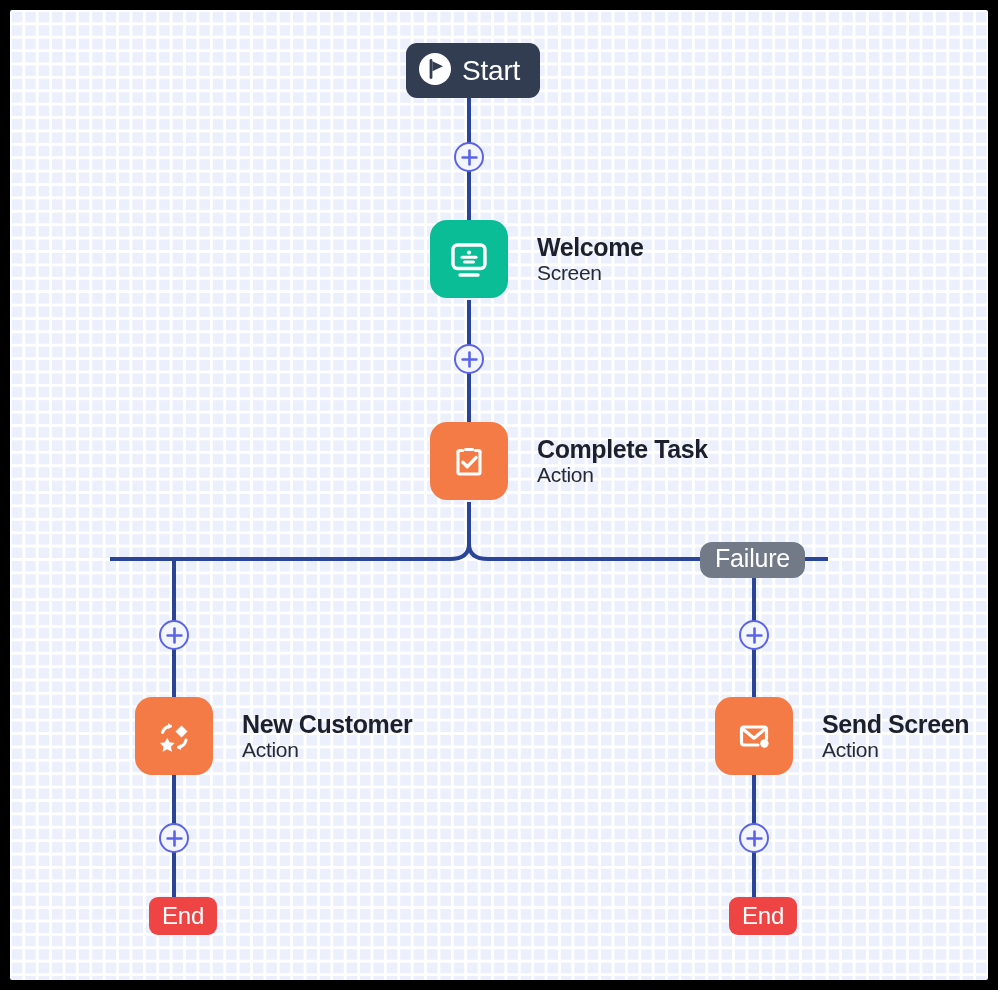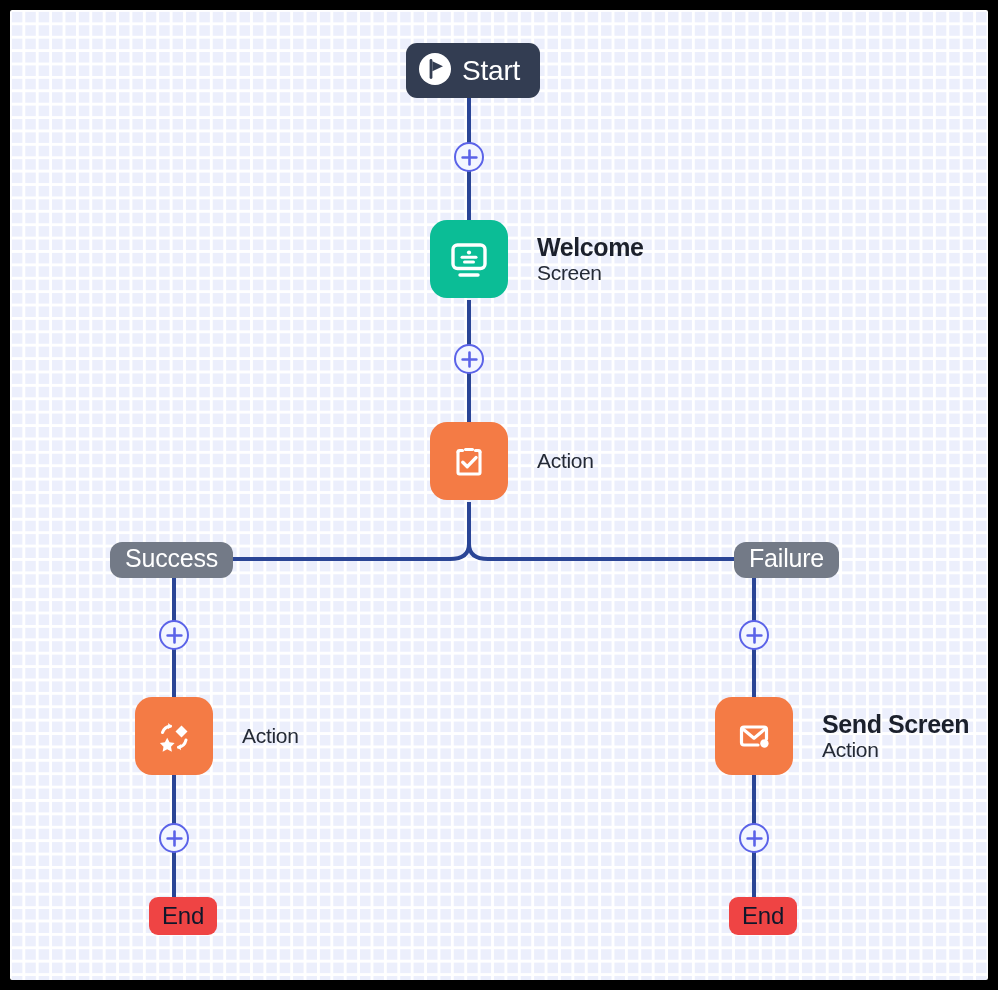--- a/index.html
+++ b/index.html
@@ -72,21 +72,21 @@
     font-weight: 400;
     letter-spacing: -0.2px;
     line-height: 1;
   }
 
   
   .end-pill {
     background: #ef4444;
     border-radius: 9px;
     padding: 6px 13px;
-    color: #0f172a;
+    color: #ffffff;
     font-size: 24px;
     font-weight: 400;
     line-height: 1.08;
     letter-spacing: -0.2px;
   }
 
   
   .icon-box {
     width: 78px;
     height: 78px;
@@ -219,26 +219,26 @@
       <div class="icon-box" style="background:#f47b45;">
         <svg width="46" height="46" viewBox="0 0 46 46">
           <path d="M12 14 V34.5 A1.5 1.5 0 0 0 13.5 36 H32.5 A1.5 1.5 0 0 0 34 34.5 V14" fill="none" stroke="#ffffff" stroke-width="3.1" stroke-linecap="round"></path>
           <path d="M12 14 A1.5 1.5 0 0 1 13.5 12.5 H16.5" fill="none" stroke="#ffffff" stroke-width="3.1" stroke-linecap="round"></path>
           <path d="M34 14 A1.5 1.5 0 0 0 32.5 12.5 H29.5" fill="none" stroke="#ffffff" stroke-width="3.1" stroke-linecap="round"></path>
           <path d="M19.5 11.5 H26.5" stroke="#ffffff" stroke-width="3.1" stroke-linecap="round"></path>
           <path d="M16.8 24.2 L21.3 28.7 L30 19.6" fill="none" stroke="#ffffff" stroke-width="3.4" stroke-linecap="round" stroke-linejoin="round"></path>
         </svg>
       </div>
       <div class="node-text">
+        <span class="node-title">Complete Task</span>
         <span class="node-subtitle">Action</span>
       </div>
     </div>
 
-    <div class="branch-label" style="left:100px; top:532px;">Success</div>
-    <div class="branch-label" style="left:690px; top:532px;margin-left:34px;">Failure</div>
+    <div class="branch-label" style="left:690px; top:532px;">Failure</div>
 
     <div class="plus-btn" style="left:149px; top:610px;">
       <svg width="17" height="17" viewBox="0 0 17 17">
         <path d="M8.5 1.6 V15.4 M1.6 8.5 H15.4" stroke="#5b63e8" stroke-width="2.6" stroke-linecap="round"></path>
       </svg>
     </div>
 
     <div class="plus-btn" style="left:729px; top:610px;">
       <svg width="17" height="17" viewBox="0 0 17 17">
         <path d="M8.5 1.6 V15.4 M1.6 8.5 H15.4" stroke="#5b63e8" stroke-width="2.6" stroke-linecap="round"></path>
@@ -254,20 +254,21 @@
 
           <path d="M30.5 12.5 L36.5 18.5 L30.5 24.5 L24.5 18.5 Z" fill="#ffffff"></path>
 
           <path d="M16.2 24.8 L18.6 29.3 L23.6 30.1 L20 33.7 L20.9 38.7 L16.2 36.3 L11.6 38.7 L12.5 33.7 L8.9 30.1 L13.9 29.3 Z" fill="#ffffff"></path>
 
           <path d="M35 27 Q33.5 33.5 27.5 34.2" fill="none" stroke="#ffffff" stroke-width="3.1" stroke-linecap="round"></path>
           <path d="M29.8 31 L26.4 34.2 L29.8 37.2 Z" fill="#ffffff"></path>
         </svg>
       </div>
       <div class="node-text">
+        <span class="node-title">New Customer</span>
         <span class="node-subtitle">Action</span>
       </div>
     </div>
 
     <div class="node" style="left:705px; top:687px;">
       <div class="icon-box" style="background:#f47b45;">
         <svg width="46" height="46" viewBox="0 0 46 46">
           <path d="M35.5 26 V16.5 A2.5 2.5 0 0 0 33 14 H13 A2.5 2.5 0 0 0 10.5 16.5 V29.5 A2.5 2.5 0 0 0 13 32 H27" fill="none" stroke="#ffffff" stroke-width="3.2" stroke-linecap="round"></path>
           <path d="M11.3 15.4 L23 25.2 L34.7 15.4" fill="none" stroke="#ffffff" stroke-width="3.2" stroke-linecap="round" stroke-linejoin="round"></path>
           <circle cx="33.4" cy="30.5" r="4.2" fill="#ffffff"></circle>

